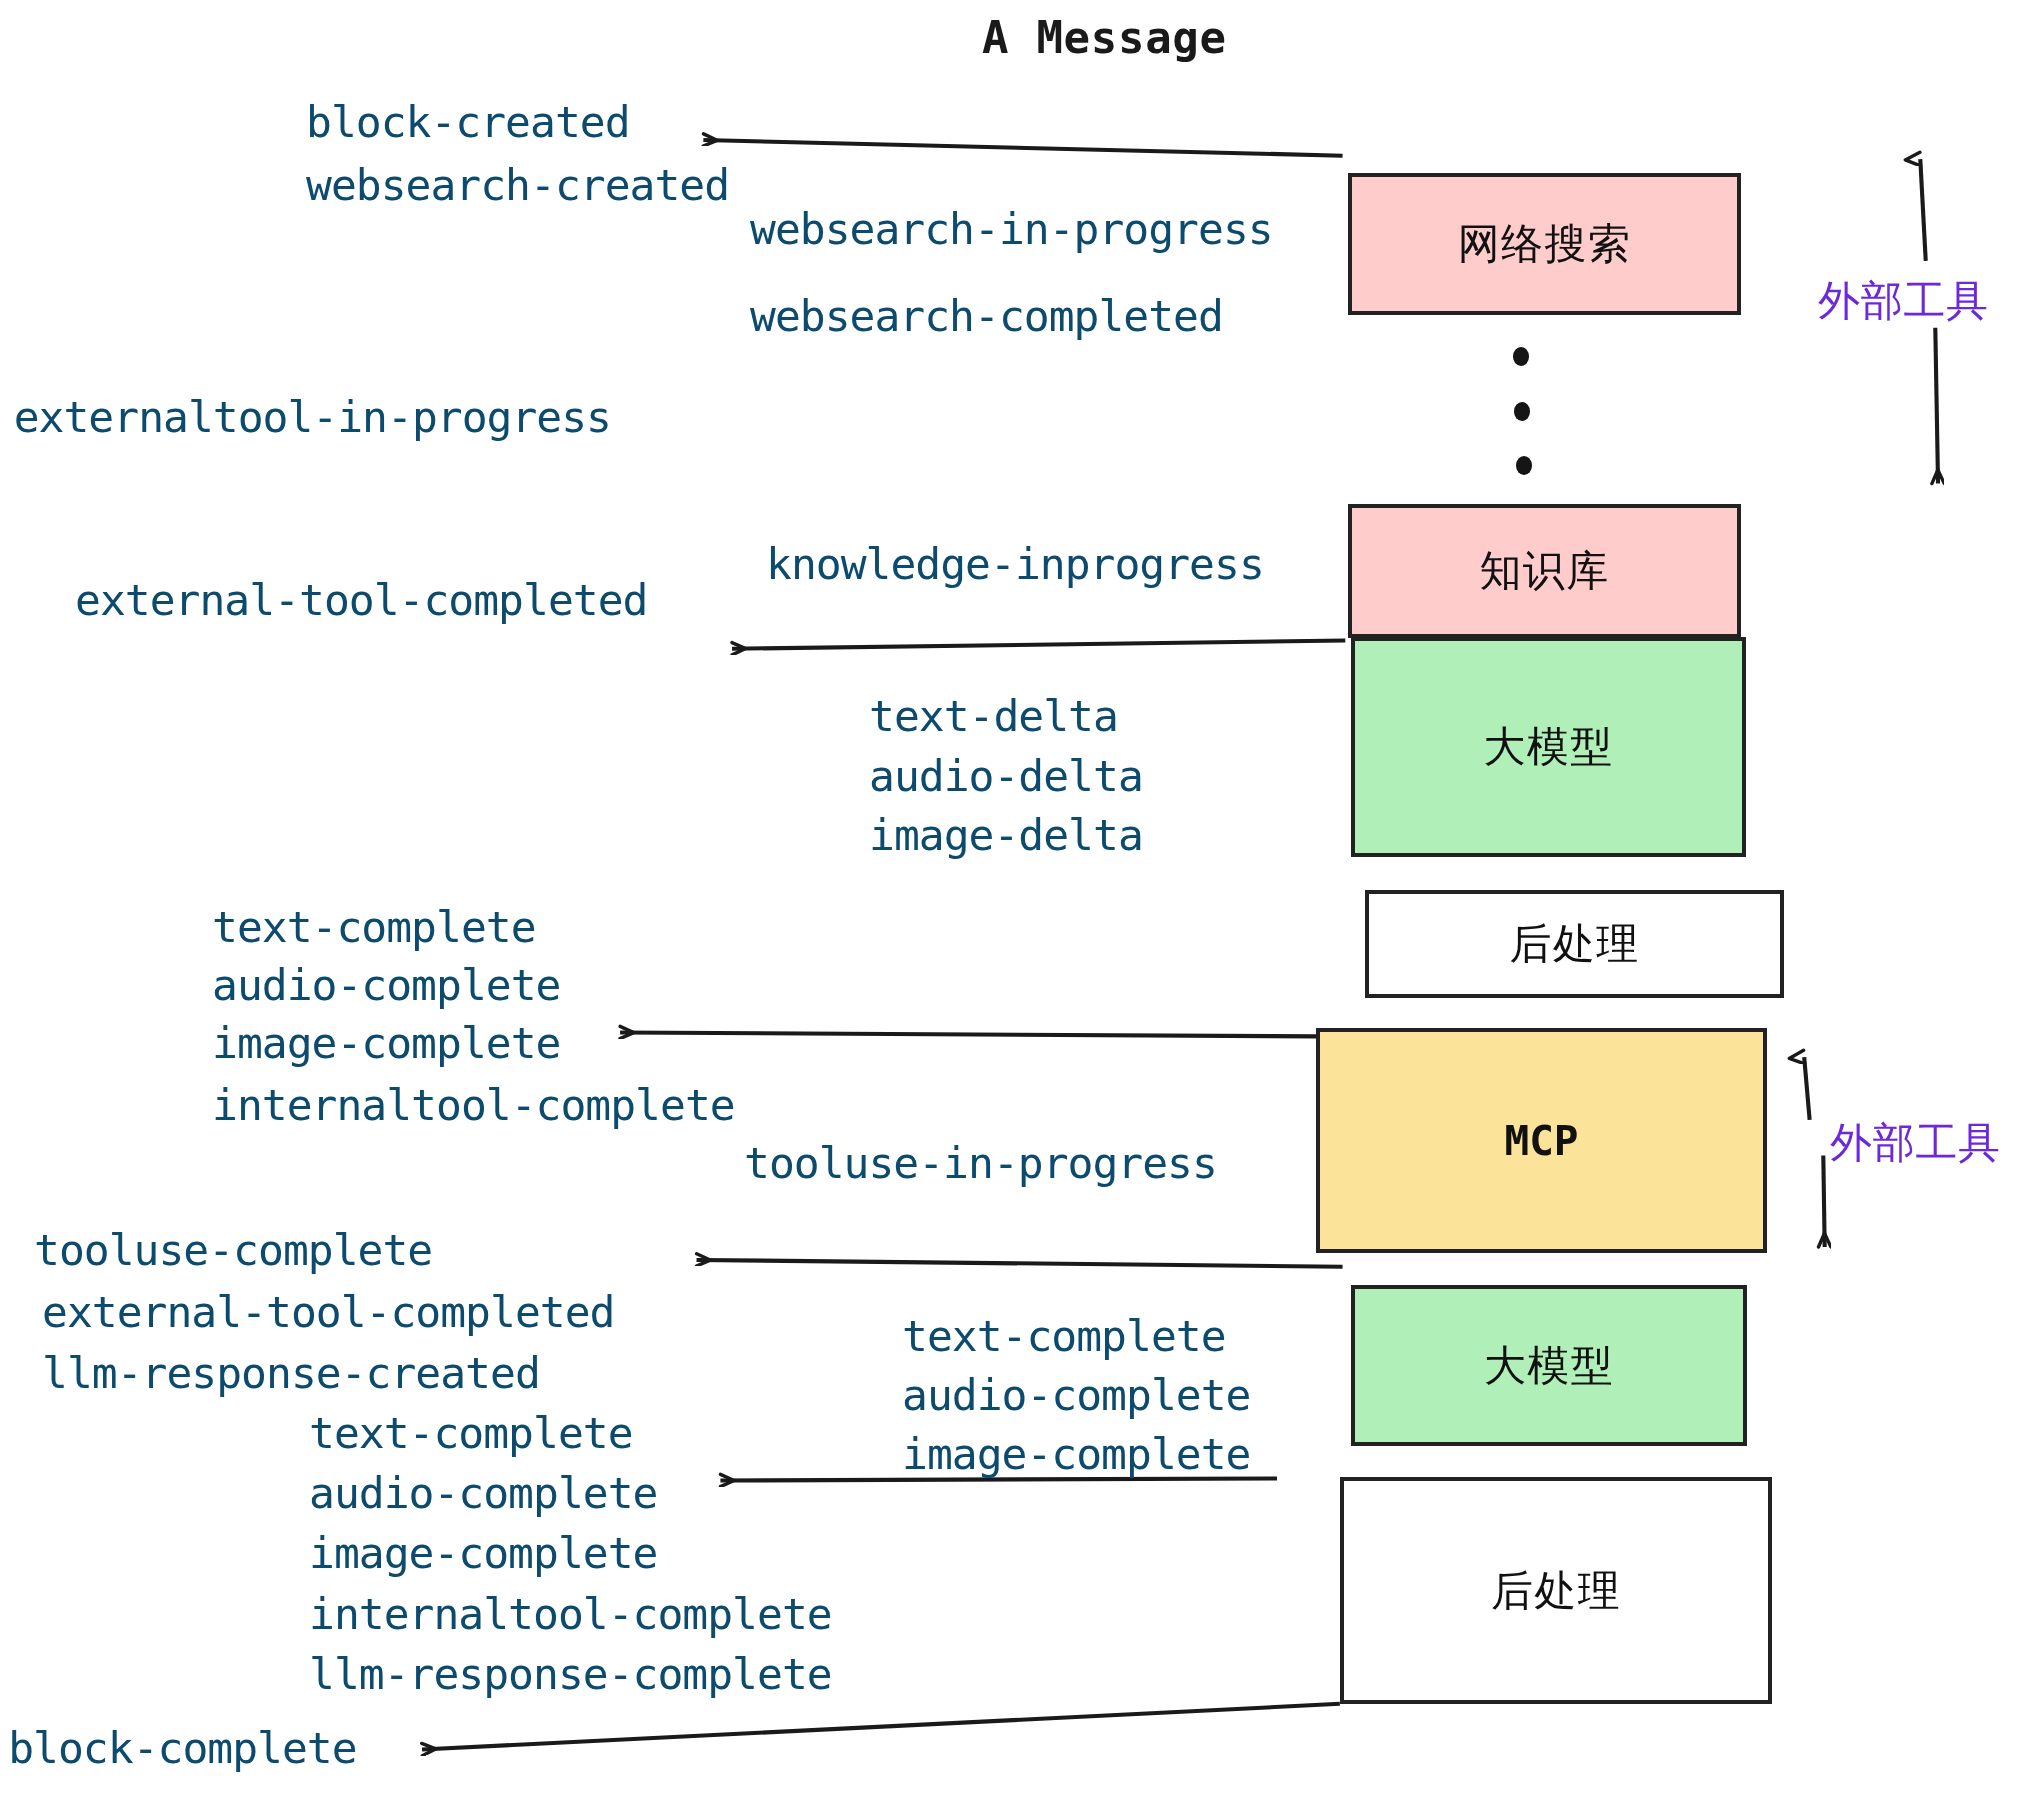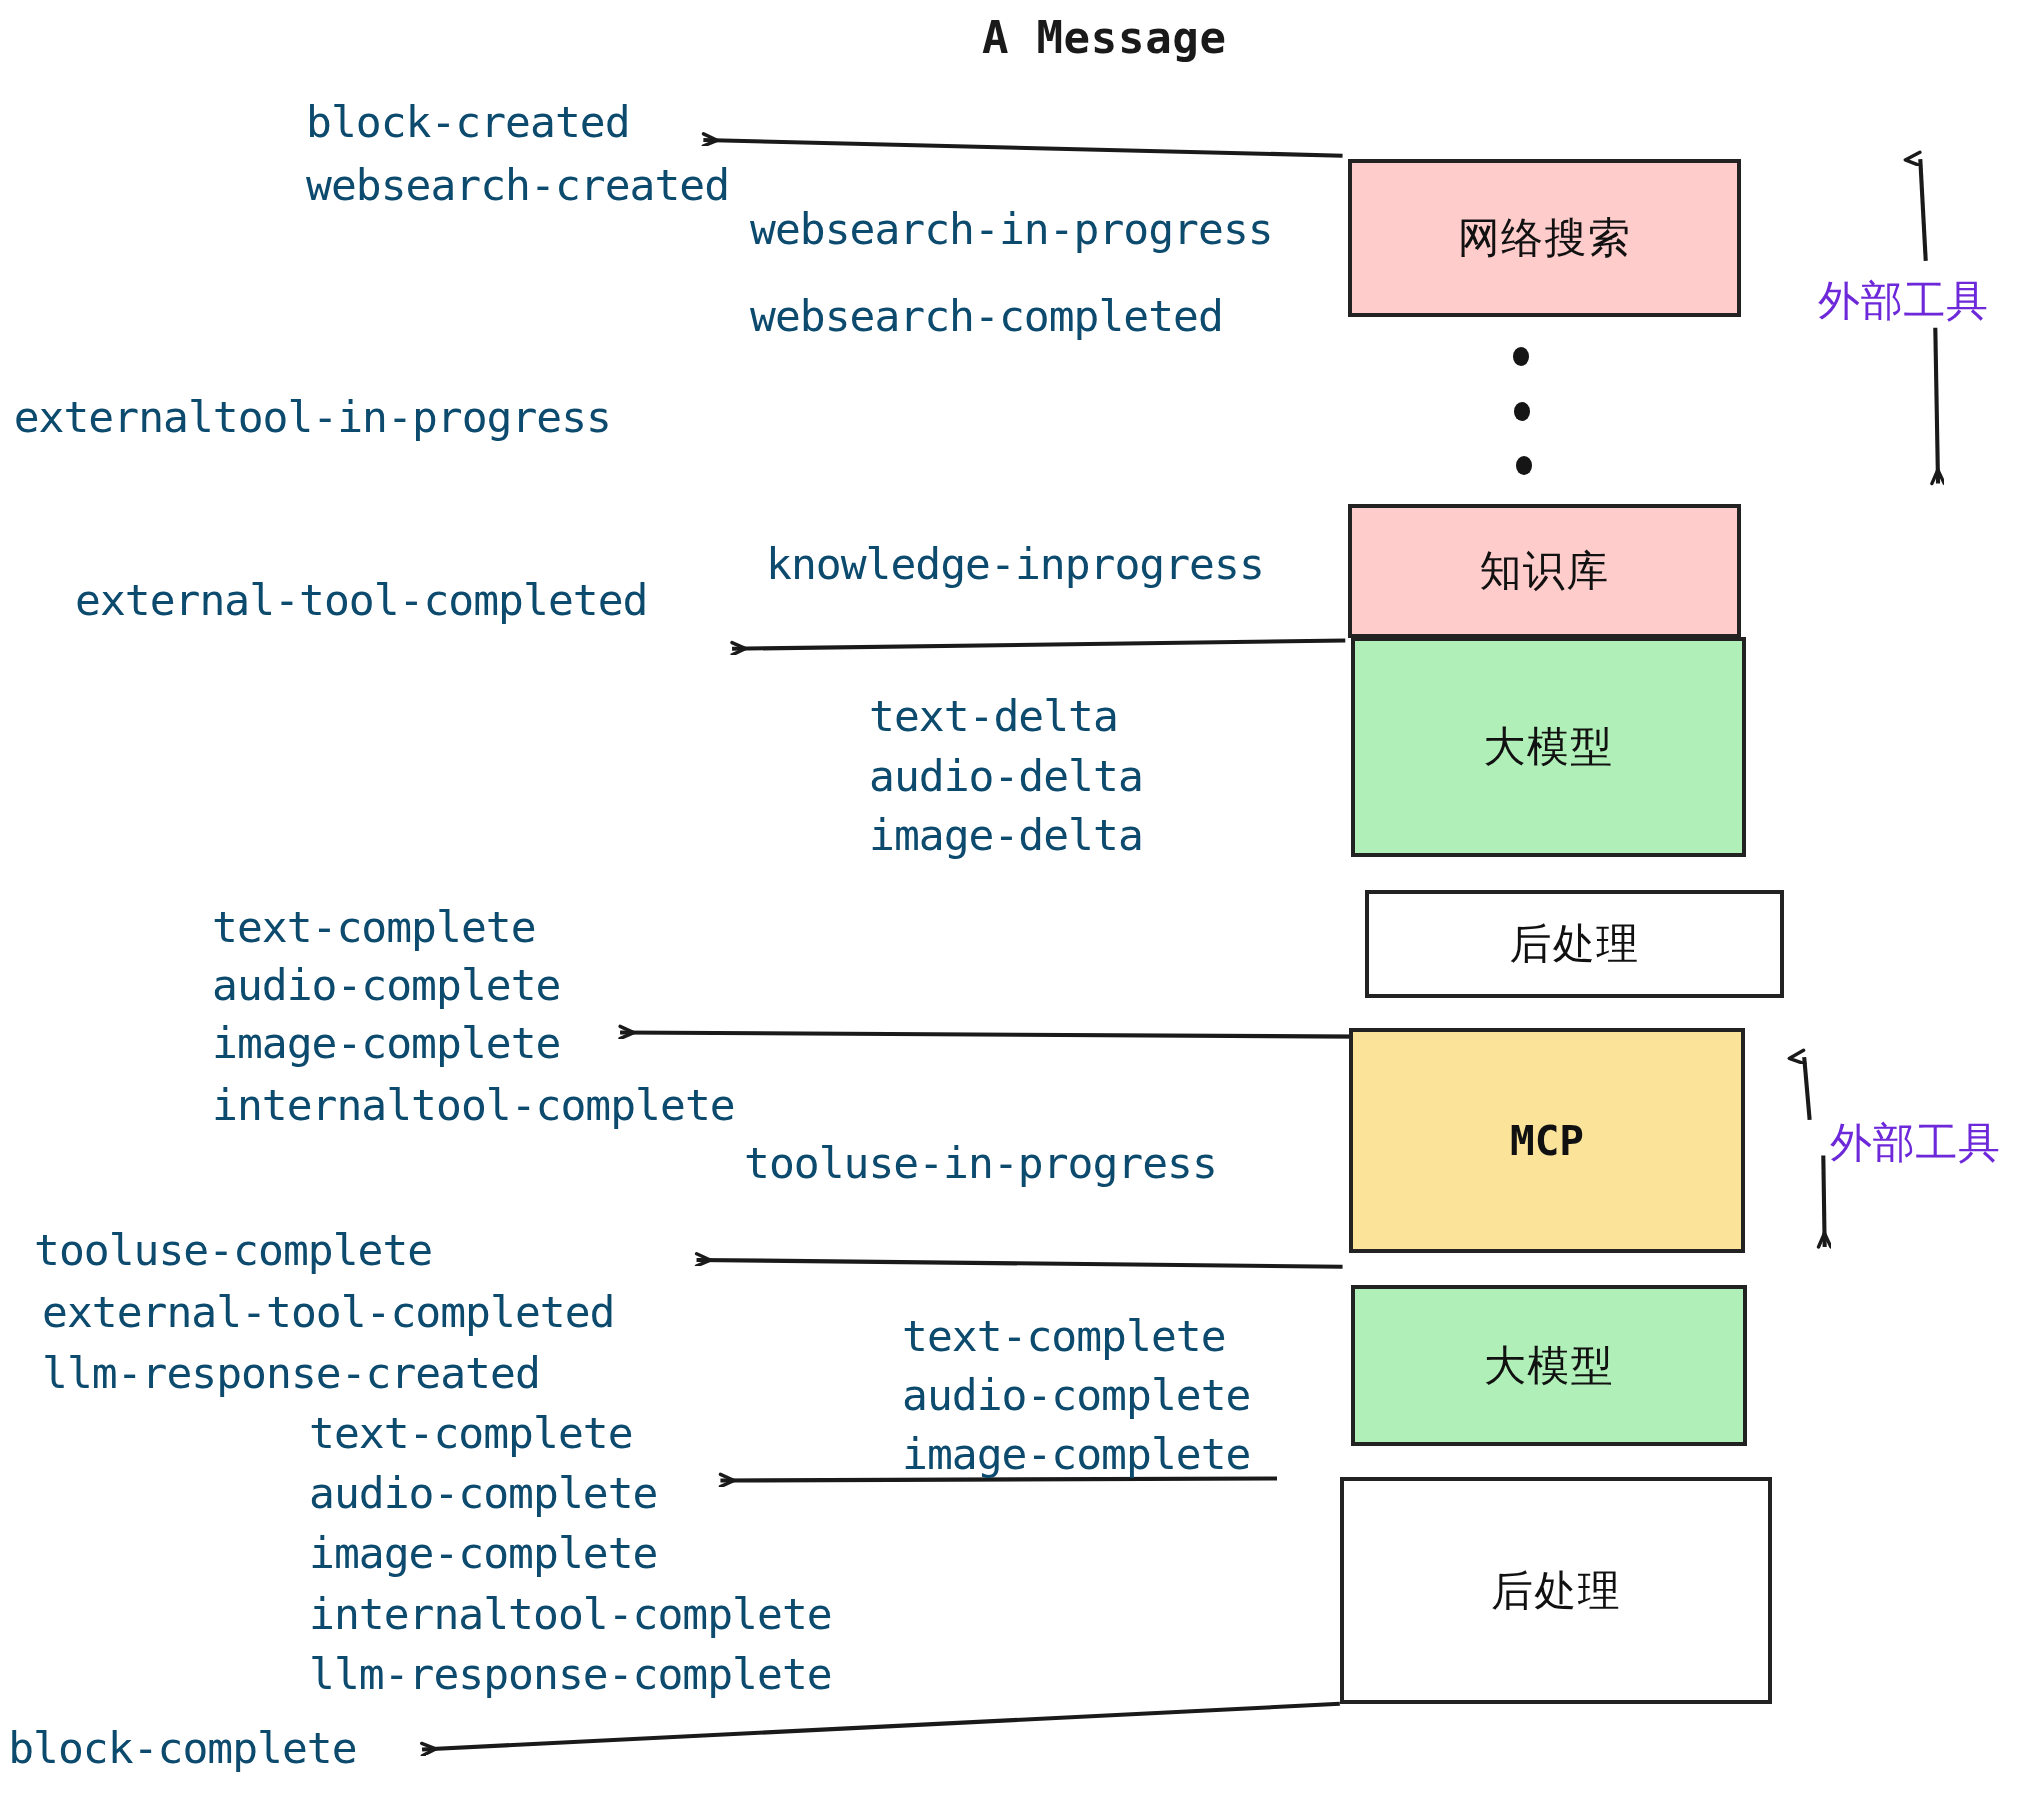--- a/index.html
+++ b/index.html
@@ -107,37 +107,37 @@
 
     <path d="M2834,480 L2838,708" stroke="#1a1a1a" stroke-width="6" fill="none" marker-end="url(#ah)" transform="rotate(0)"></path>
 
     <path d="M2650,1640 L2642,1548" stroke="#1a1a1a" stroke-width="6" fill="none" marker-end="url(#ahup)"></path>
 
     <path d="M2670,1692 L2672,1826" stroke="#1a1a1a" stroke-width="6" fill="none" marker-end="url(#ah)"></path>
   </svg>
 
   <div class="title" style="left:982px; top:12.3px;">A Message</div>
 
-  <div class="box" style="left:1348px; top:159px; width:393px; height:158px; background:#FFCCCC;">
+  <div class="box" style="left:1348px; top:173px; width:393px; height:142px; background:#FFCCCC;">
     <span>网络搜索</span>
   </div>
 
   <div class="box" style="left:1348px; top:504px; width:393px; height:134px; background:#FFCCCC;">
     <span>知识库</span>
   </div>
 
   <div class="box" style="left:1351px; top:637px; width:395px; height:220px; background:#B0EFB8;">
     <span>大模型</span>
   </div>
 
   <div class="box" style="left:1365px; top:890px; width:419px; height:108px; background:#FFFFFF;">
     <span>后处理</span>
   </div>
 
-  <div class="box mono" style="left:1349px; top:1028px; width:396px; height:225px; background:#FBE49A;">
+  <div class="box mono" style="left:1316px; top:1028px; width:451px; height:225px; background:#FBE49A;">
     <span>MCP</span>
   </div>
 
   <div class="box" style="left:1351px; top:1285px; width:396px; height:161px; background:#B0EFB8;">
     <span>大模型</span>
   </div>
 
   <div class="box" style="left:1340px; top:1477px; width:432px; height:227px; background:#FFFFFF;">
     <span>后处理</span>
   </div>

